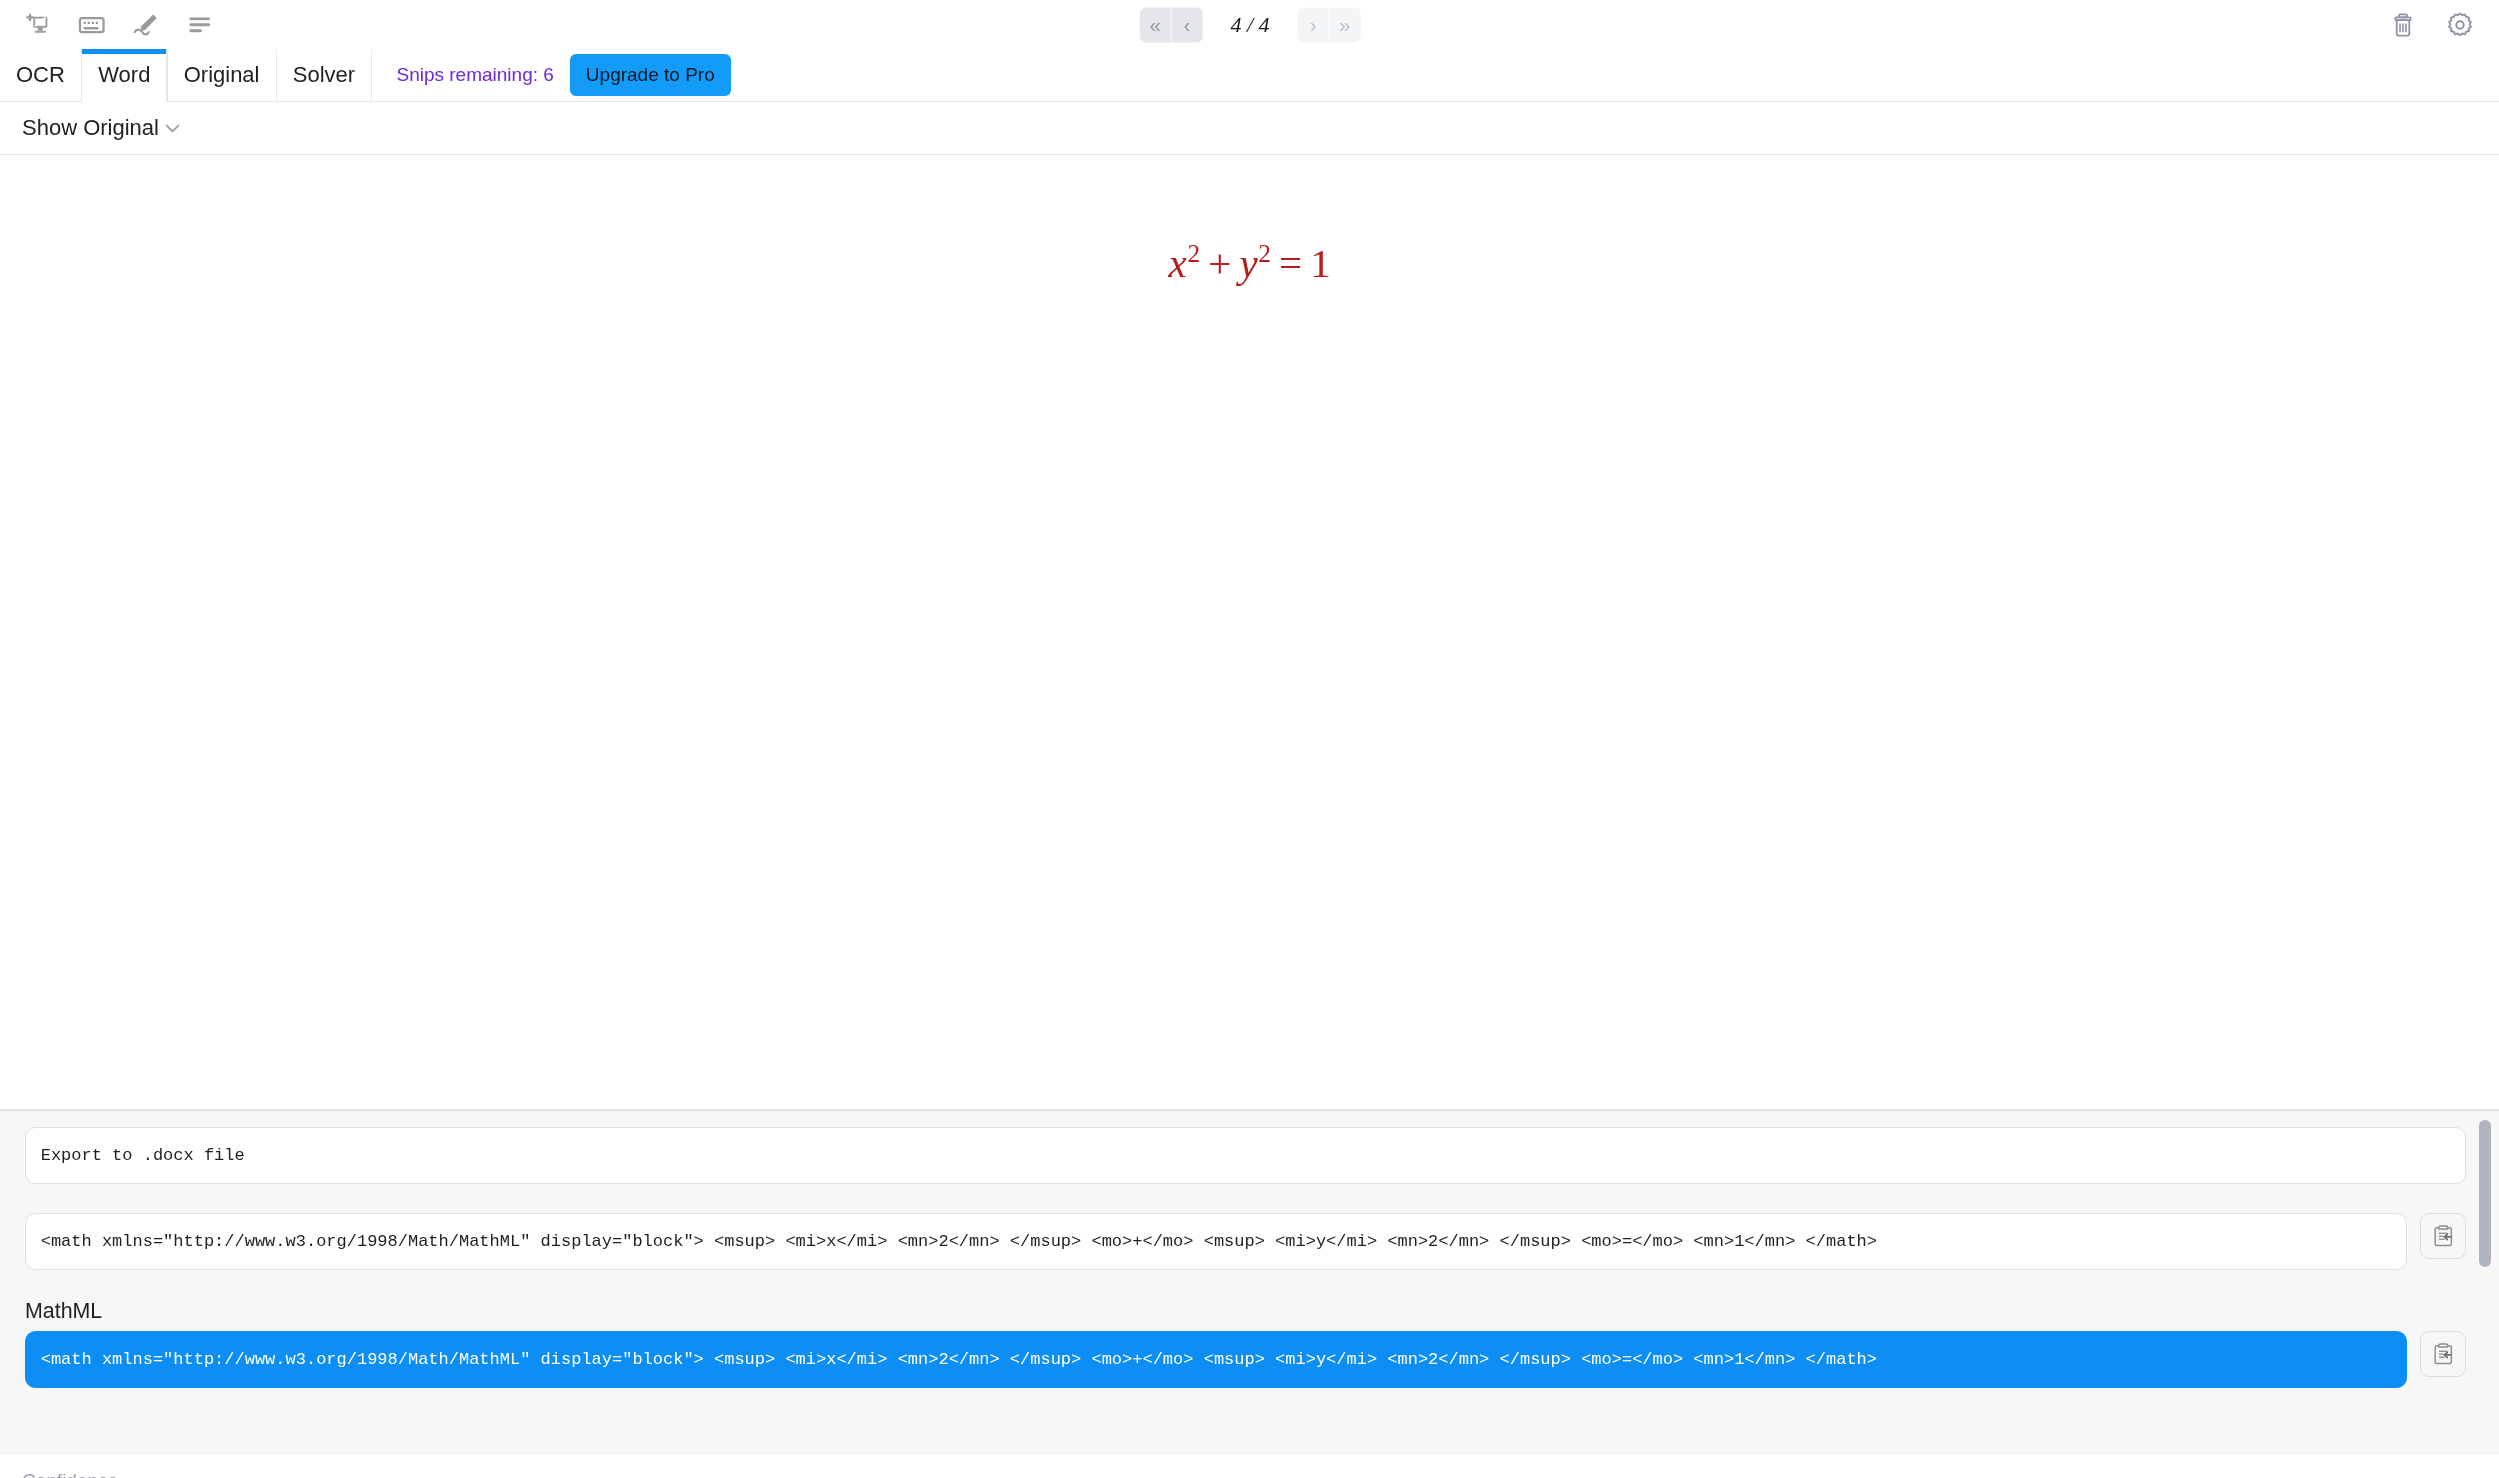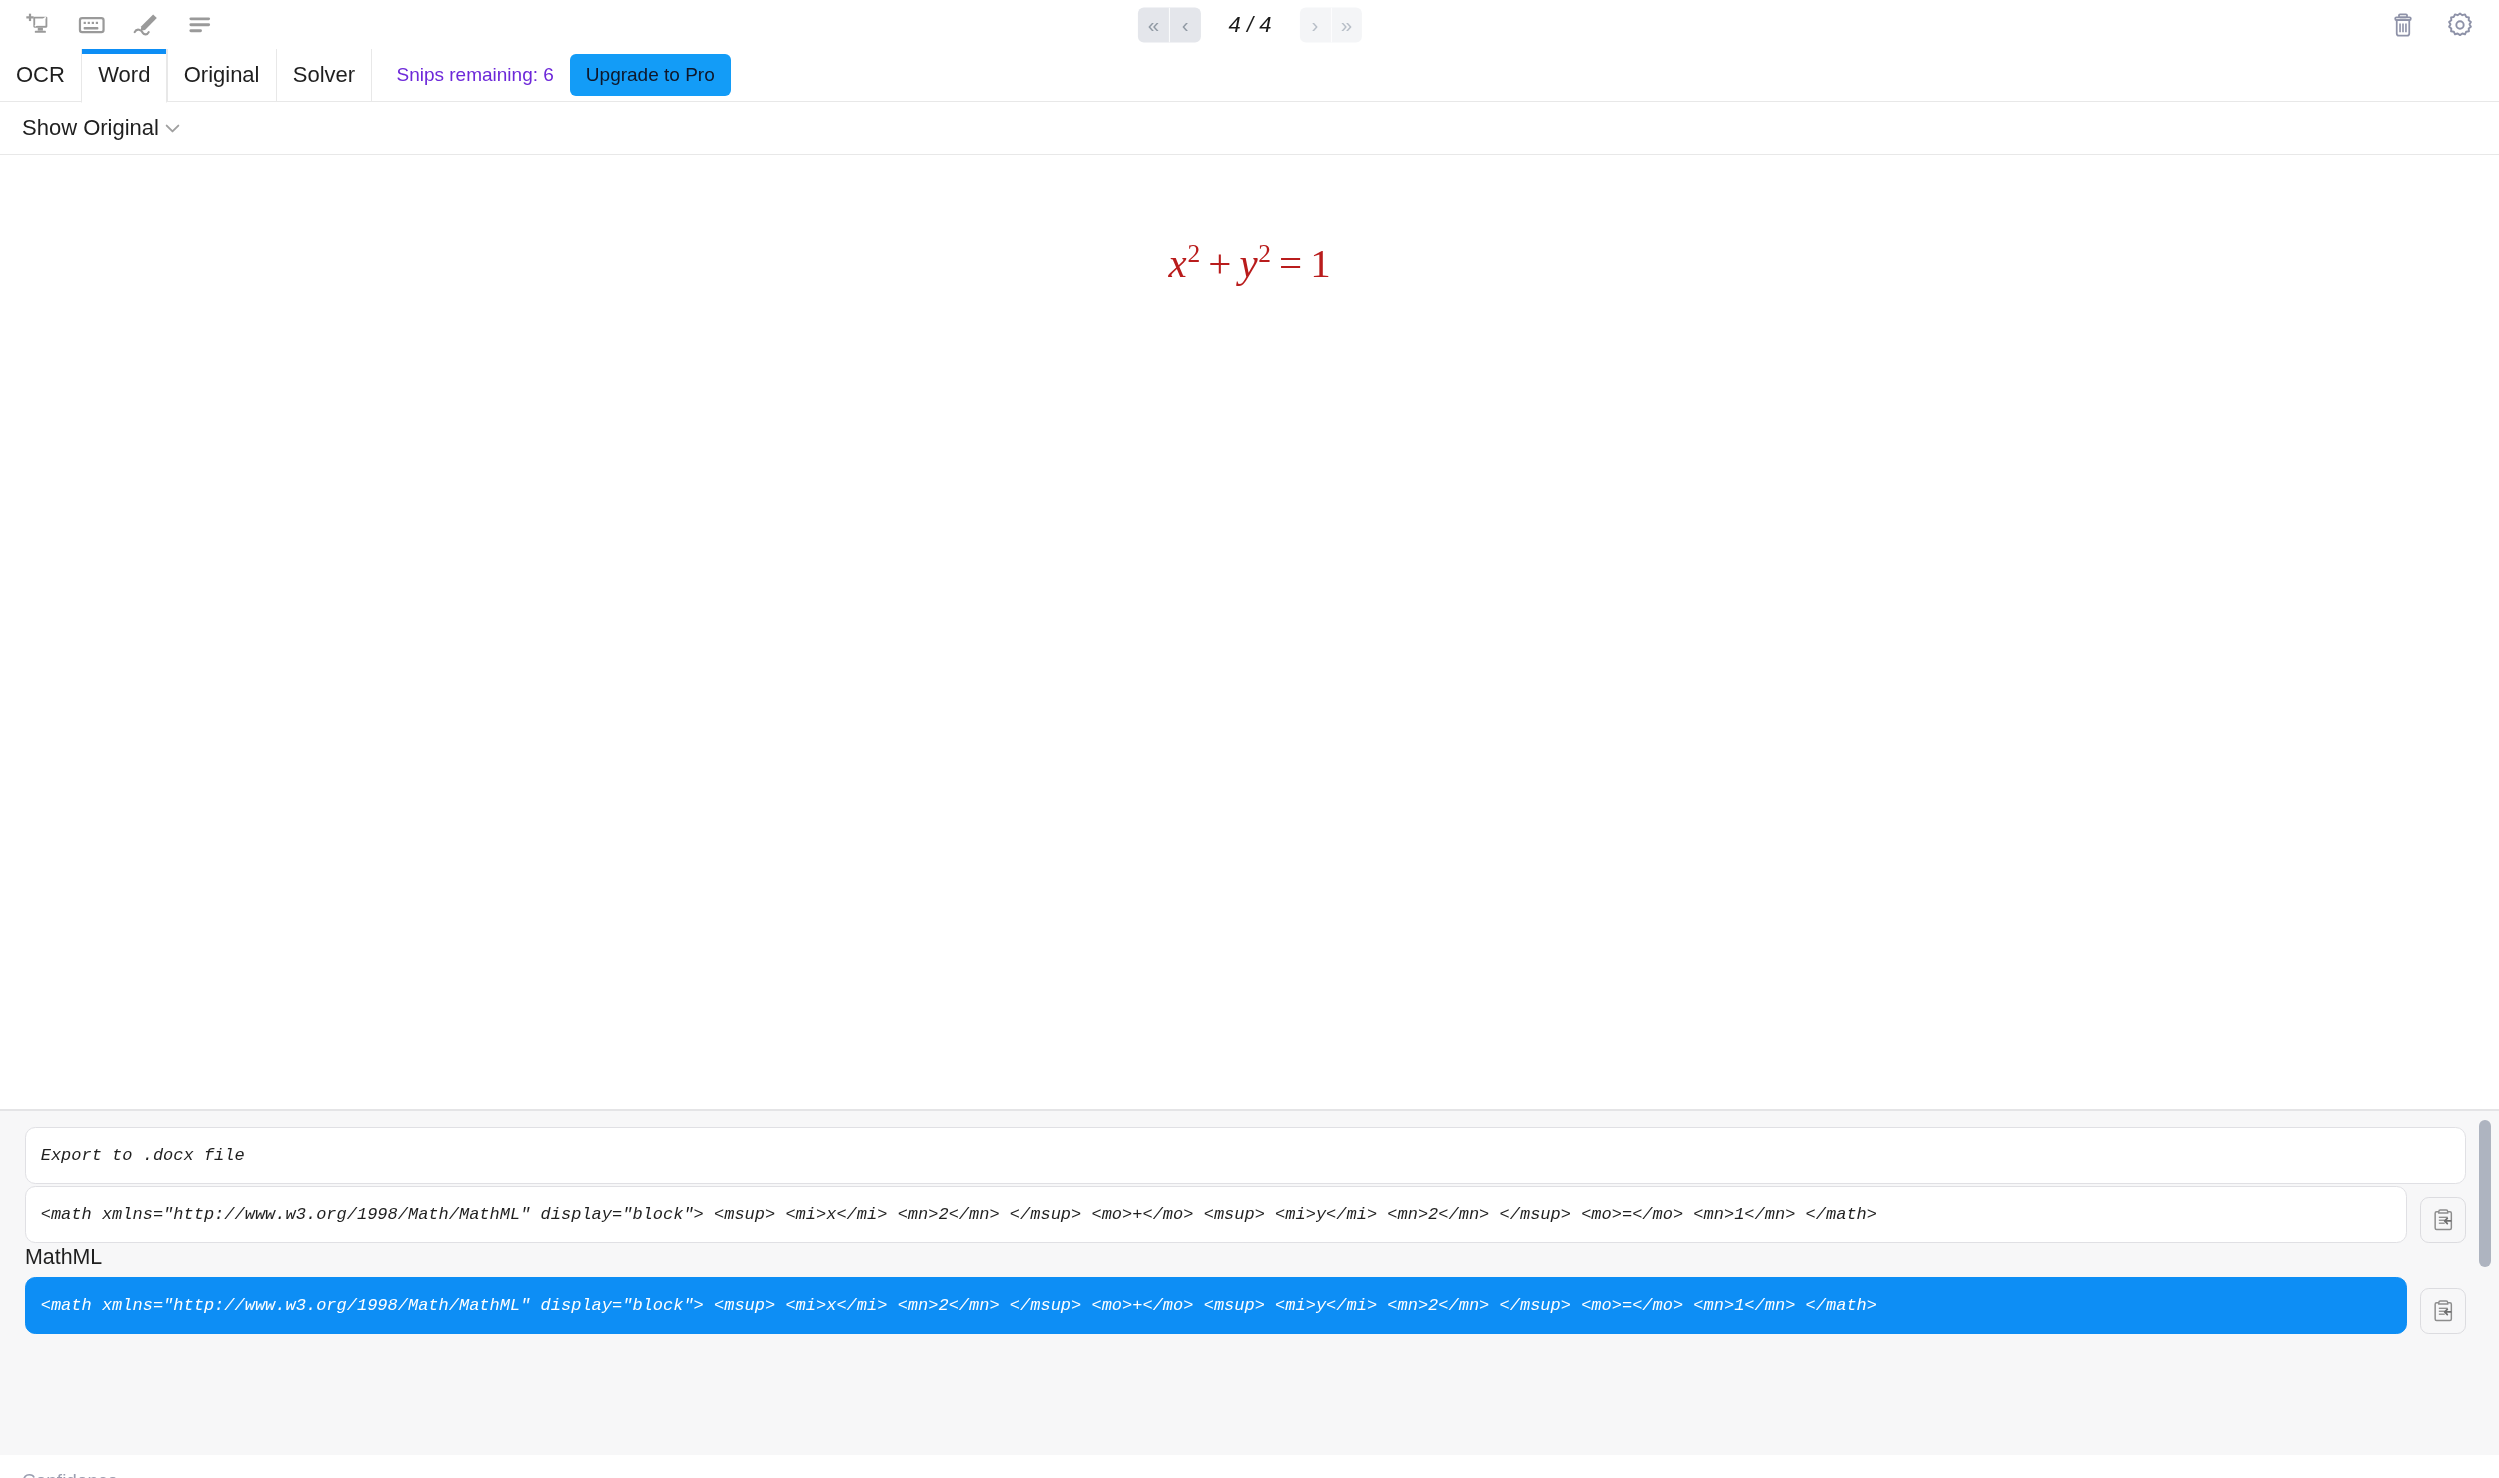--- a/index.html
+++ b/index.html
@@ -64,21 +64,21 @@
     font-size: 20.6px;
     line-height: 1;
     font-family: "Liberation Sans", sans-serif;
   }
   .pager-group.dim .pager-btn { color: #9099a3; }
   .pager-group.light .pager-btn { color: #b7bec7; }
   .pager-sep { width: 0.7px; background: rgba(255,255,255,0.9); }
   .pager-label {
     font-size: 22px;
     color: #1a1a1a;
-    font-family: Liberation Sans, sans-serif;
+    font-family: Liberation Serif, serif;
     font-style: italic;
     white-space: nowrap;
   }
 
   .toolbar-right {
     position: absolute;
     right: 23.6px;
     top: 50%;
     transform: translateY(-50%);
     display: flex;
@@ -213,24 +213,23 @@
     border-radius: 50%;
     border: 1.5px solid #b9bcc7;
     color: #b9bcc7;
     font-size: 14px;
     display: flex; align-items: center; justify-content: center;
     cursor: pointer;
     font-family: "Liberation Sans", sans-serif;
   }
   .field-row {
     display: flex;
-    align-items: flex-end;
+    align-items: flex-start;
     gap: 13.3px;
-    margin-bottom: 2px;
-    font-style: italic;
+    margin-bottom: 29px;
   }
   .code-box {
     flex: 1;
     height: 57px;
     background: #ffffff;
     border: 1.5px solid #e0e0e4;
     border-radius: 10.3px;
     display: flex;
     align-items: center;
     padding: 0 14.7px;

